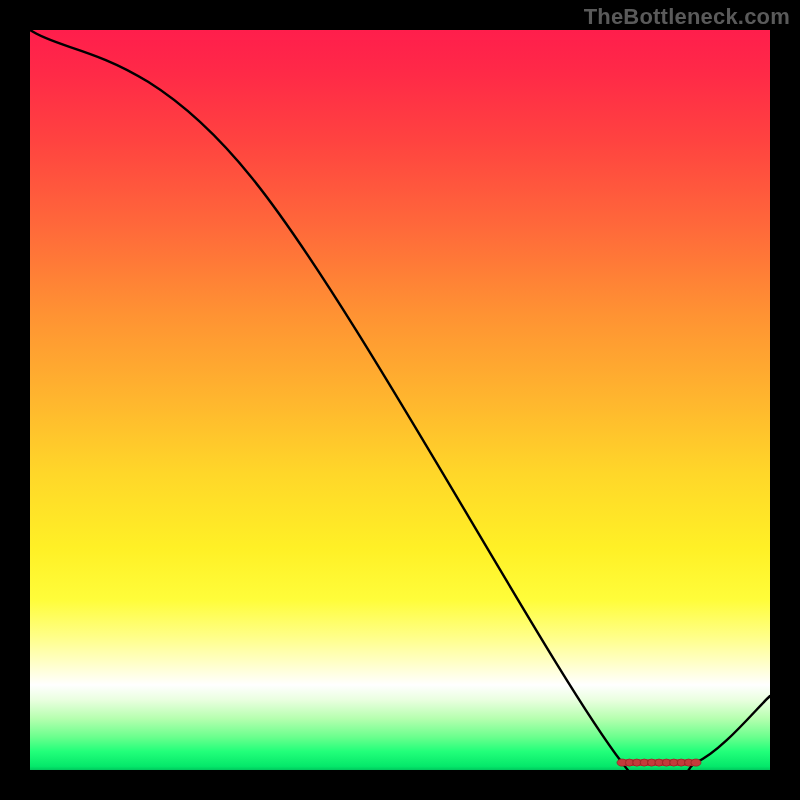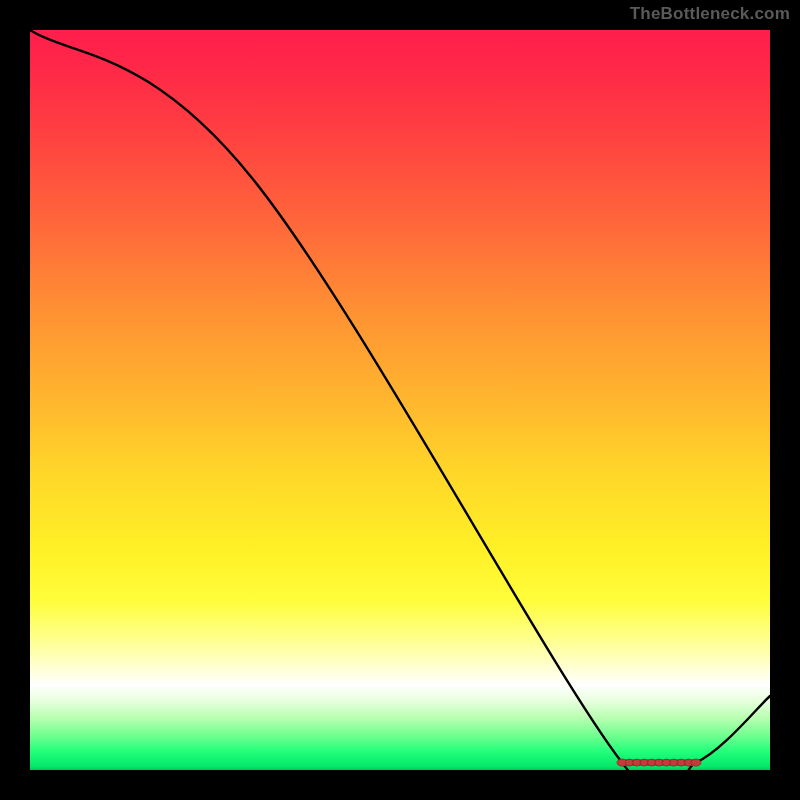--- a/index.html
+++ b/index.html
@@ -14,21 +14,21 @@
   .stage {
     position: relative;
     width: 800px;
     height: 800px;
     background: #000;
   }
   .attribution {
     position: absolute;
     top: 4px;
     right: 10px;
-    font-size: 17px;
+    font-size: 22px;
     font-weight: 600;
     color: #5a5a5a;
     letter-spacing: 0.2px;
   }
   .plot-area {
     position: absolute;
     left: 30px;
     top: 30px;
     width: 740px;
     height: 740px;

